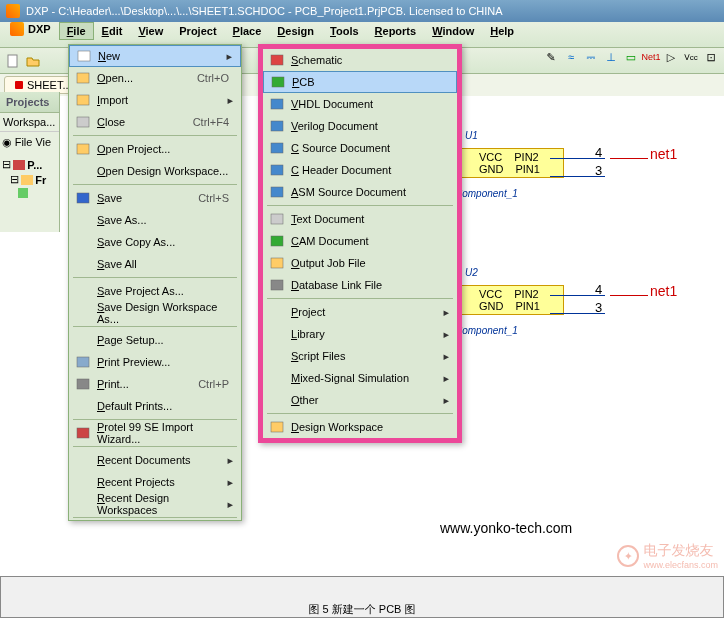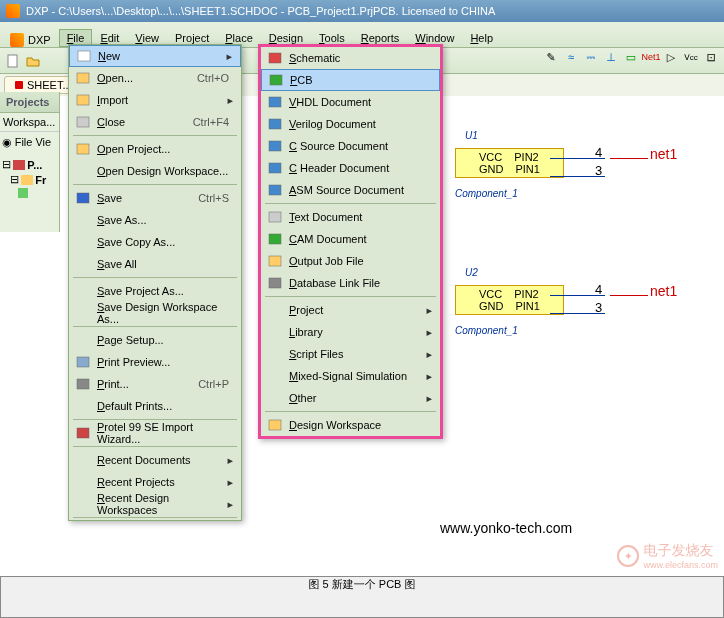--- a/index.html
+++ b/index.html
@@ -1,61 +1,61 @@
 <!DOCTYPE html>
 <html><head>
 <meta charset="utf-8">
 <style>
 *{margin:0;padding:0;box-sizing:border-box;font-family:Tahoma,Arial,sans-serif;font-size:11px;}
 body{background:#fff;width:724px;height:618px;overflow:hidden;position:relative;}
 .titlebar{height:22px;background:linear-gradient(#7ba7c9,#5b8ab5);color:#fff;display:flex;align-items:center;padding:0 6px;font-size:11px;}
 .titlebar .icon{width:14px;height:14px;background:linear-gradient(45deg,#ff6600,#ffaa00);margin-right:6px;border-radius:2px;}
-.menubar{height:26px;background:linear-gradient(#e8f0e0,#d8e8d0);display:flex;align-items:flex-end;padding:0 2px;border-bottom:1px solid #a0b890;}
+.menubar{height:26px;background:linear-gradient(#e8f0e0,#d8e8d0);display:flex;align-items:flex-start;padding:0 2px;border-bottom:1px solid #a0b890;font-weight:bold;}
 .menubar .dxp{margin:0 8px;display:flex;align-items:center;gap:4px;}
 .menubar .dxp-icon{width:14px;height:14px;background:linear-gradient(45deg,#ff6600,#ffaa00);border-radius:2px;}
 .menu-item{padding:3px 8px;cursor:pointer;}
 .menu-item u{text-decoration:underline;}
 .menu-item.active{background:#c8dcc0;border:1px solid #8ab078;padding:2px 7px;}
 .toolbar1{height:26px;background:linear-gradient(#e8f0e0,#d8e8d0);border-bottom:1px solid #a0b890;display:flex;align-items:center;padding:0 4px;gap:2px;}
 .tb-icon{width:18px;height:18px;display:inline-flex;align-items:center;justify-content:center;border-radius:2px;}
 .tab-strip{height:22px;background:#f0f4e8;padding:2px 4px;display:flex;}
 .tab{background:#fffae8;border:1px solid #c0c0a0;padding:2px 10px;border-radius:3px 3px 0 0;display:flex;align-items:center;gap:4px;}
 .tab .dot{width:8px;height:8px;background:#d00;border-radius:1px;}
 .left-panel{position:absolute;left:0;top:92px;width:60px;background:#e8f0e0;border-right:1px solid #a0b890;height:140px;font-size:10px;}
 .panel-header{background:linear-gradient(#d8e8d0,#c8dcc0);padding:4px 6px;border-bottom:1px solid #a0b890;font-weight:bold;color:#556;}
 .dropdown{position:absolute;left:68px;top:44px;width:174px;background:#dce8d4;border:1px solid #8ab078;box-shadow:2px 2px 6px rgba(0,0,0,0.3);z-index:10;}
 .dd-row{display:flex;align-items:center;height:22px;padding:0 4px;cursor:pointer;}
 .dd-icon{width:20px;height:16px;display:inline-flex;align-items:center;justify-content:center;}
 .dd-label{flex:1;padding-left:4px;}
 .dd-shortcut{color:#555;padding-right:8px;}
 .dd-arrow{color:#333;padding-right:4px;}
 .dd-sep{height:1px;background:#a0b890;margin:2px 4px;}
 .dd-row.highlighted{background:#b8d8f8;border:1px solid #5090c0;height:22px;}
-.submenu{position:absolute;left:258px;top:44px;width:185px;background:#dce8d4;border:3px solid #ec4899;box-shadow:2px 2px 6px rgba(0,0,0,0.3);z-index:11;}
+.submenu{position:absolute;left:258px;top:44px;width:204px;background:#dce8d4;border:5px solid #ec4899;box-shadow:2px 2px 6px rgba(0,0,0,0.3);z-index:11;}
 .toolbar-right{position:absolute;right:0;top:44px;height:26px;display:flex;align-items:center;gap:2px;padding:0 4px;z-index:5;}
 .component{position:absolute;font-family:'Times New Roman',serif;}
 .comp-box{background:#ffff99;border:1px solid #cc9900;padding:2px 23px;display:inline-block;}
 .comp-row{display:flex;gap:12px;font-size:14px;}
 .pin-line{border-bottom:1px solid #003399;width:55px;display:inline-block;position:absolute;}
 .designator{color:#003399;font-size:10px;font-style:italic;}
 .net-label{color:#cc0000;font-size:14px;}
 .watermark{position:absolute;left:440px;top:520px;font-size:14px;font-family:Arial;}
-.caption{position:absolute;left:0;bottom:0;width:100%;height:42px;background:#f0f0f0;border:1px solid #888;display:flex;align-items:flex-start;justify-content:center;font-size:16px;font-family:SimSun,serif;}
+.caption{position:absolute;left:0;bottom:0;width:100%;height:42px;background:#f0f0f0;border:1px solid #888;display:flex;align-items:flex-end;justify-content:center;font-size:16px;font-family:SimSun,serif;}
 .wm-corner{position:absolute;right:6px;bottom:48px;color:#f0a090;font-size:13px;opacity:0.7;display:flex;align-items:center;gap:4px;}
 .wm-corner .circ{width:22px;height:22px;border:2px solid #f0a090;border-radius:50%;display:inline-flex;align-items:center;justify-content:center;}
 .tree{padding:4px 2px;font-size:10px;}
 .tree-row{display:flex;align-items:center;gap:2px;padding:1px 0;}
 svg{display:block;}
 </style>
 </head>
 <body>
 
 <div class="titlebar">
   <span class="icon"></span>
-  <span>DXP - C:\Users\...\Desktop\...\...\SHEET1.SCHDOC - PCB_Project1.PrjPCB. Licensed to CHINA</span>
+  <span>DXP - C:\Header\...\Desktop\...\...\SHEET1.SCHDOC - PCB_Project1.PrjPCB. Licensed to CHINA</span>
 </div>
 
 <div class="menubar">
   <span class="dxp">
     <span class="dxp-icon"></span>
     <span>DXP</span>
   </span>
   <span class="menu-item active"><u>F</u><span>ile</span></span>
   <span class="menu-item"><u>E</u>dit</span>
   <span class="menu-item"><u>V</u>iew</span>

